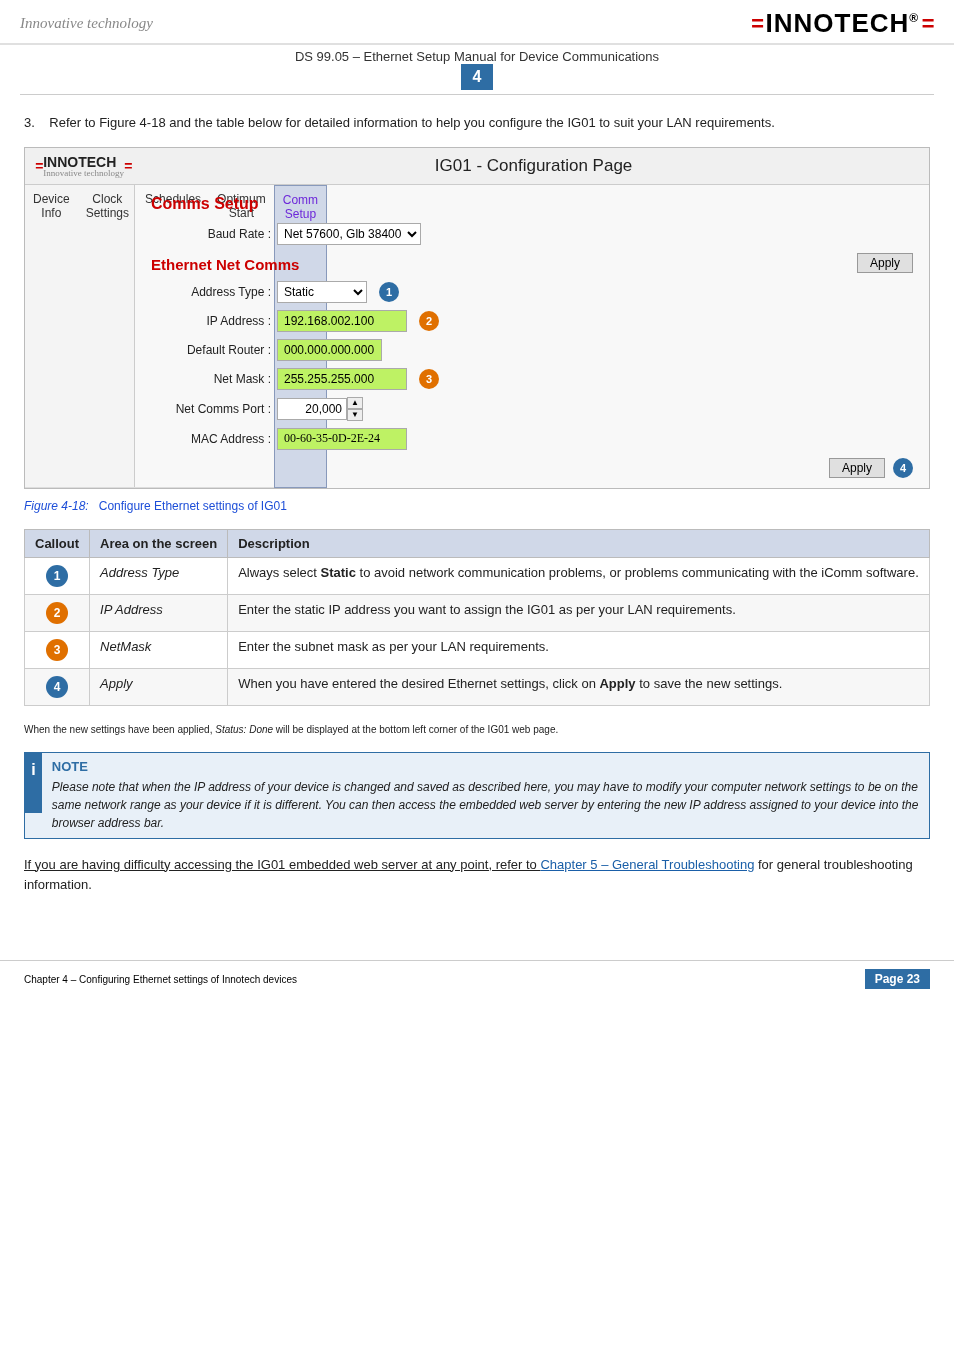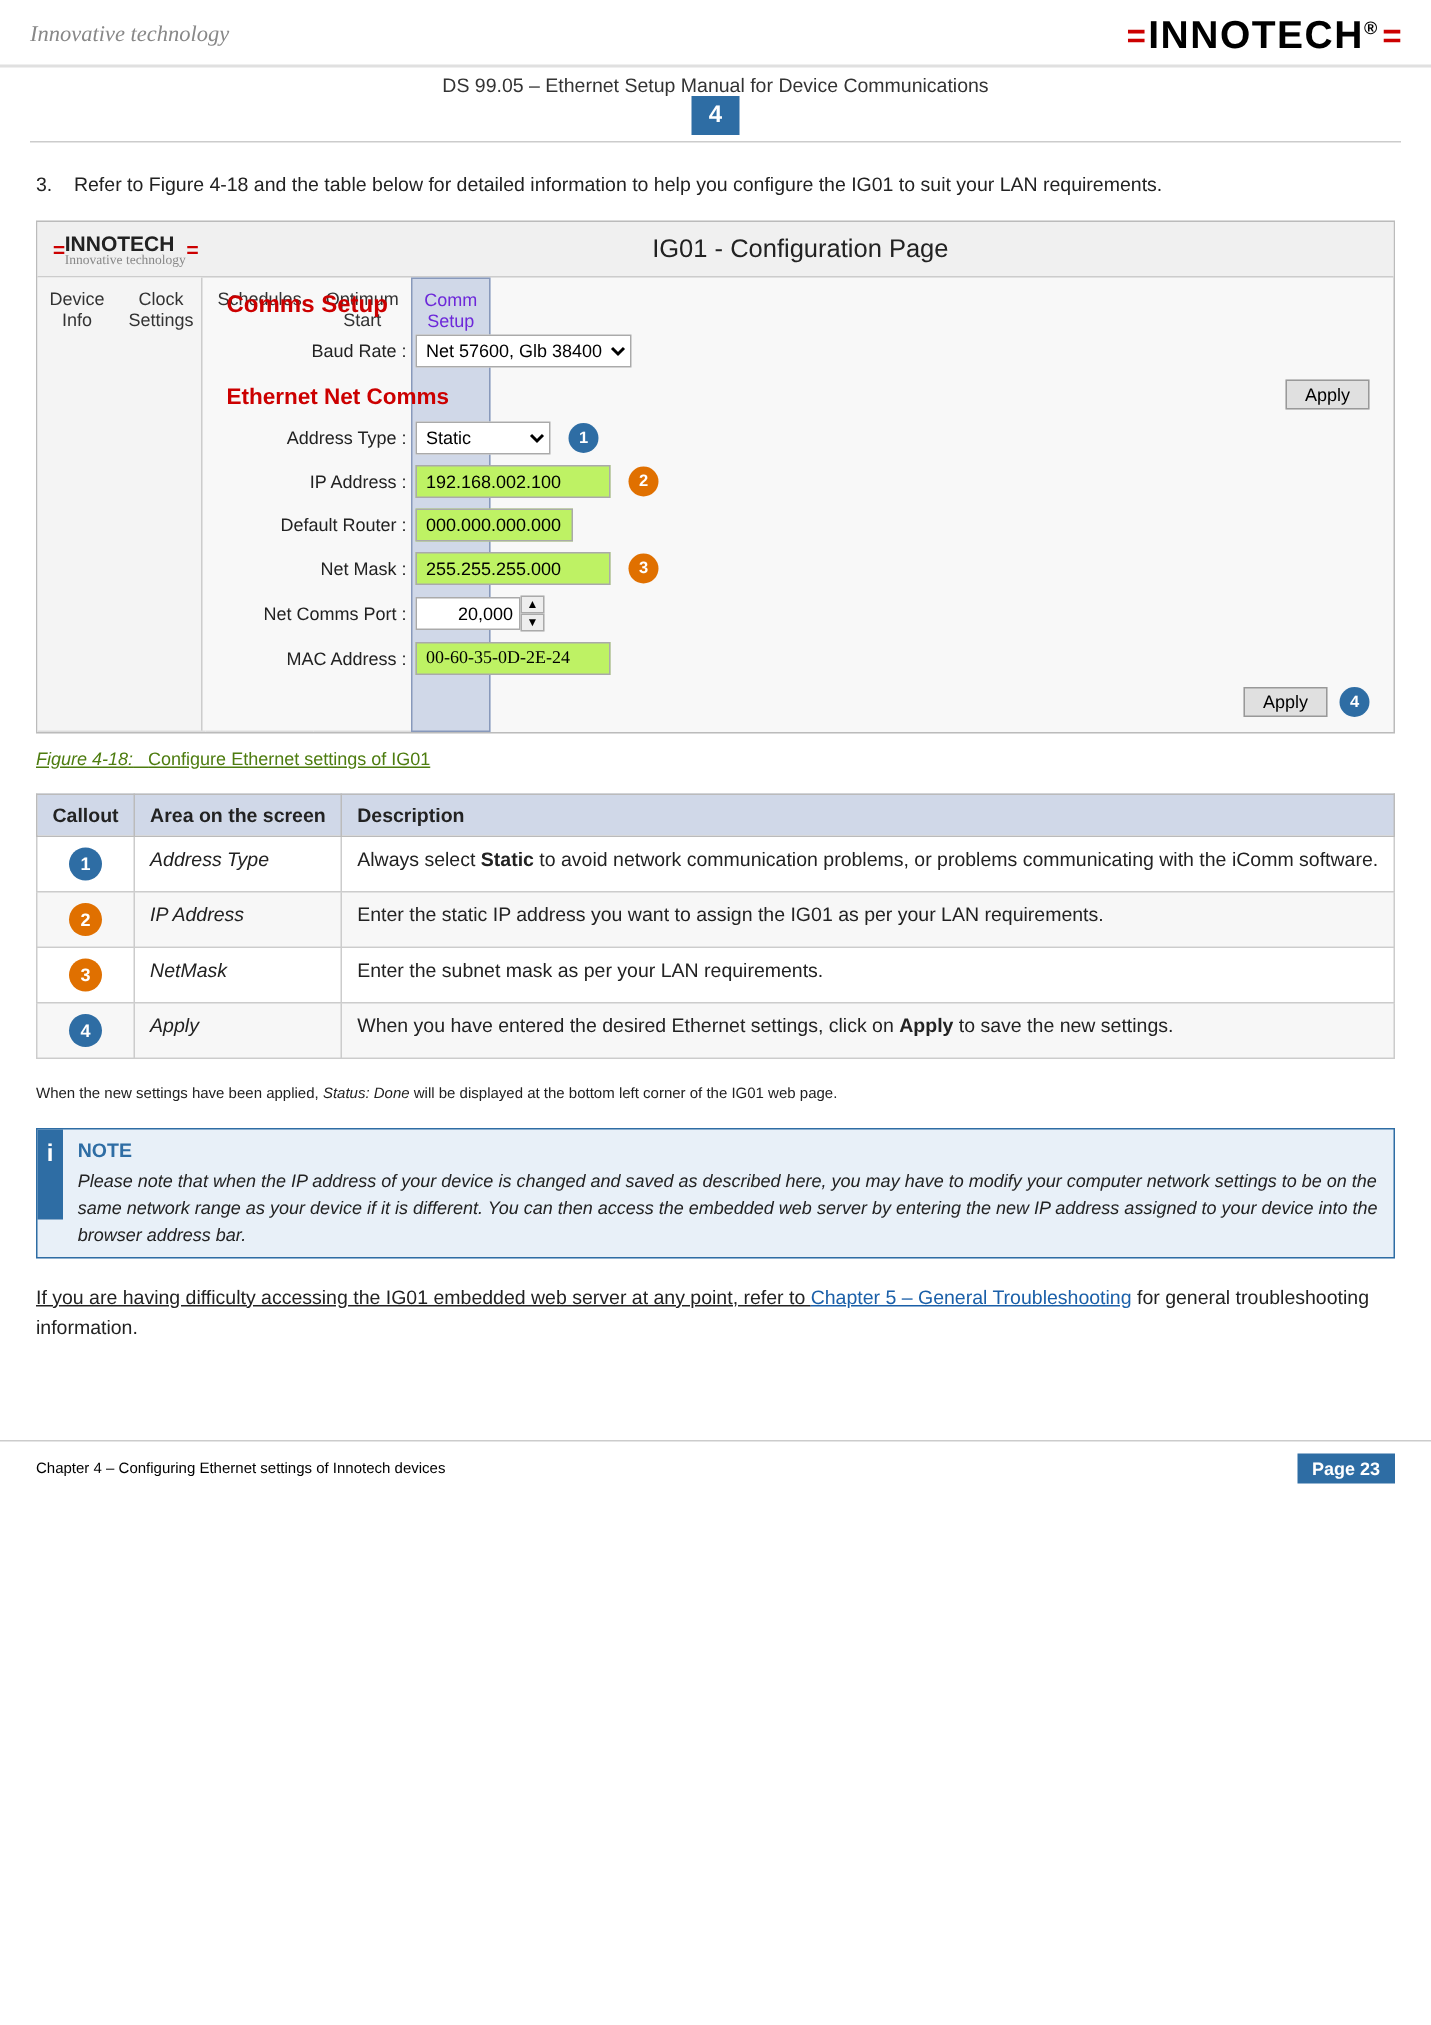--- a/index.html
+++ b/index.html
@@ -235,22 +235,21 @@
       cursor: pointer;
       border: 1px solid #aaa;
       background: #eee;
       padding: 0 3px;
     }
 
     
     .figure-caption {
       font-size: 12px;
       margin: 6px 0 16px 0;
-      color: #4d7c0f;
-      text-decoration: underline;
+      color: #1d4ed8;
     }
     .figure-caption em { font-style: italic; }
 
     
     .callout-table {
       width: 100%;
       border-collapse: collapse;
       margin-bottom: 16px;
       font-size: 13px;
     }

